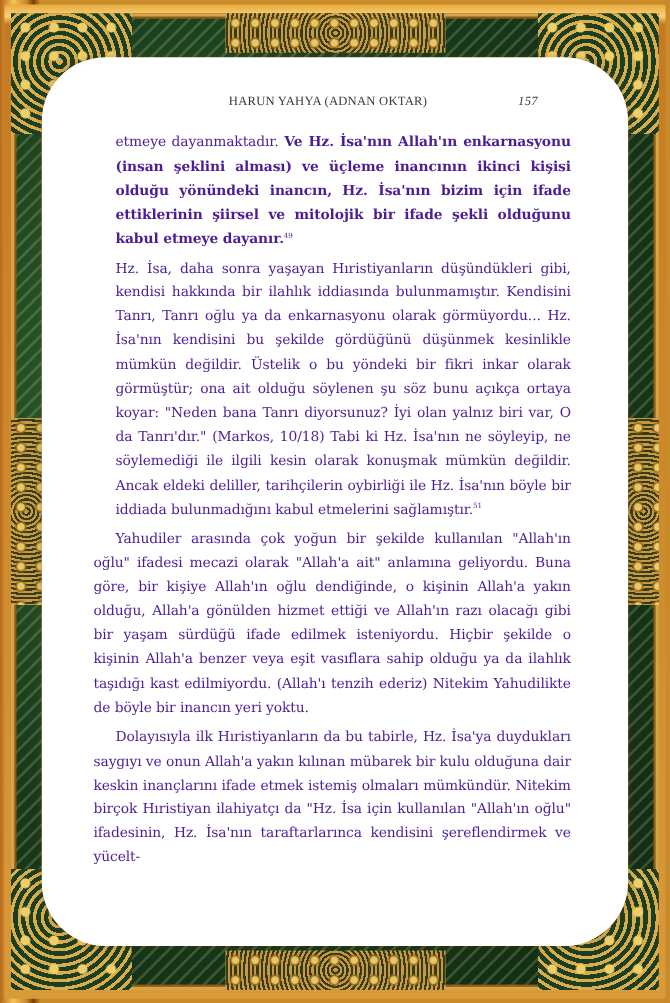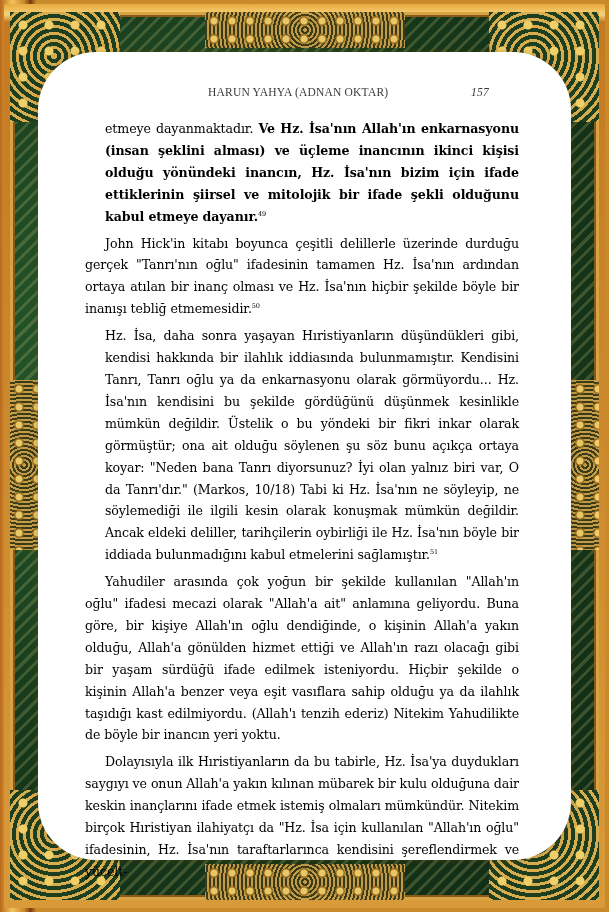--- a/index.html
+++ b/index.html
@@ -60,21 +60,21 @@
     position: absolute; top: 86px; left: 0; width: 541px; height: 16px;
     font-family: "Liberation Serif", "DejaVu Serif", serif;
     font-size: 11.5px; color: #3a3a3a; letter-spacing: 0.2px;
   }
   .running-head .title { position: absolute; left: 208px; top: 0; }
   .running-head .pageno { position: absolute; left: 471px; top: 0; font-style: italic; }
 
   .text-block {
     position: absolute; left: 85px; top: 118px; width: 434px;
     font-family: "DejaVu Serif", "Liberation Serif", serif;
-    font-size: 12.6px; line-height: 21.9px; color: #000000;
+    font-size: 12.6px; line-height: 21.9px; color: #4c1d95;
     text-align: justify;
     letter-spacing: -0.1px;
   }
   .text-block p { margin: 0; hyphens: manual; }
   .quote-block { padding-left: 20px; }
   .para { text-indent: 20px; }
   .gap { margin-top: 5px !important; }
   .bold { font-weight: bold; }
   sup { font-size: 6.5px; line-height: 0; vertical-align: 5px; }
 </style>
@@ -96,20 +96,19 @@
 <div class="page"></div>
 
 <div class="running-head">
   <span class="title">HARUN YAHYA (ADNAN OKTAR)</span>
   <span class="pageno">157</span>
 </div>
 
 <div class="text-block">
   <p class="quote-block"><span>etmeye dayanmaktadır. </span><span class="bold">Ve Hz. İsa'nın Allah'ın enkarnasyonu (insan şeklini alması) ve üçleme inancının ikinci kişisi olduğu yönündeki inancın, Hz. İsa'nın bizim için ifade ettiklerinin şiirsel ve mitolojik bir ifade şekli olduğunu kabul etmeye dayanır.</span><sup>49</sup></p>
 
-  <p class="para gap"><span>John Hick'in kitabı boyunca çeşitli delillerle üzerinde durduğu gerçek "Tanrı'nın oğlu" ifadesinin tamamen Hz. İsa'nın ardından ortaya atılan bir inanç olması ve Hz. İsa'nın hiçbir şekilde böyle bir inanışı tebliğ etmemesidir.</span><sup>50</sup></p>
 
   <p class="quote-block gap"><span>Hz. İsa, daha sonra yaşayan Hıristiyanların düşündükleri gibi, kendisi hakkında bir ilahlık iddiasında bulunmamıştır. Kendisini Tanrı, Tanrı oğlu ya da enkarnasyonu olarak görmüyordu... Hz. İsa'nın kendisini bu şekilde gördüğünü düşünmek kesinlikle mümkün değildir. Üstelik o bu yöndeki bir fikri inkar olarak görmüştür; ona ait olduğu söylenen şu söz bunu açıkça ortaya koyar: "Neden bana Tanrı diyorsunuz? İyi olan yalnız biri var, O da Tanrı'dır." (Markos, 10/18) Tabi ki Hz. İsa'nın ne söyleyip, ne söylemediği ile ilgili kesin olarak konuşmak mümkün değildir. Ancak eldeki deliller, tarihçilerin oybirliği ile Hz. İsa'nın böyle bir iddiada bulunmadığını kabul etmelerini sağlamıştır.</span><sup>51</sup></p>
 
   <p class="para gap"><span>Yahudiler arasında çok yoğun bir şekilde kullanılan "Allah'ın oğlu" ifadesi mecazi olarak "Allah'a ait" anlamına geliyordu. Buna göre, bir kişiye Allah'ın oğlu dendiğinde, o kişinin Allah'a yakın olduğu, Allah'a gönülden hizmet ettiği ve Allah'ın razı olacağı gibi bir yaşam sürdüğü ifade edilmek isteniyordu. Hiçbir şekilde o kişinin Allah'a benzer veya eşit vasıflara sahip olduğu ya da ilahlık taşıdığı kast edilmiyordu. (Allah'ı tenzih ederiz) Nitekim Yahudilikte de böyle bir inancın yeri yoktu.</span></p>
 
   <p class="para gap" style="text-align-last: justify;"><span>Dolayısıyla ilk Hıristiyanların da bu tabirle, Hz. İsa'ya duydukları saygıyı ve onun Allah'a yakın kılınan mübarek bir kulu olduğuna dair keskin inançlarını ifade etmek istemiş olmaları mümkündür. Nitekim birçok Hıristiyan ilahiyatçı da "Hz. İsa için kullanılan "Allah'ın oğlu" ifadesinin, Hz. İsa'nın taraftarlarınca kendisini şereflendirmek ve yücelt-</span></p>
 </div>
 
 </body></html>

